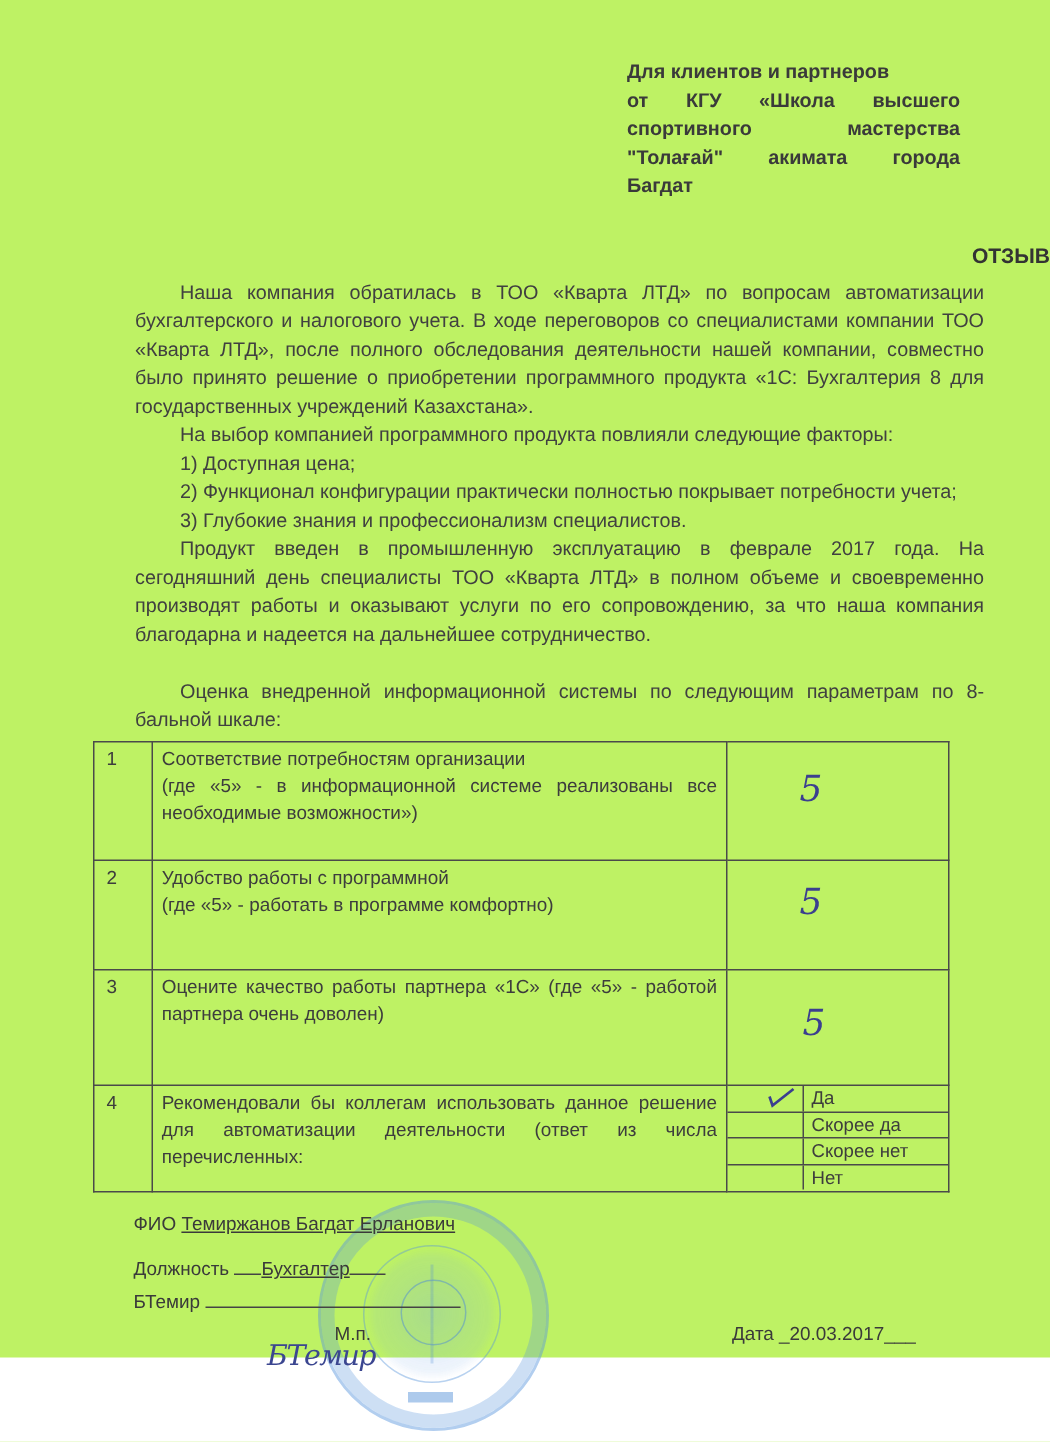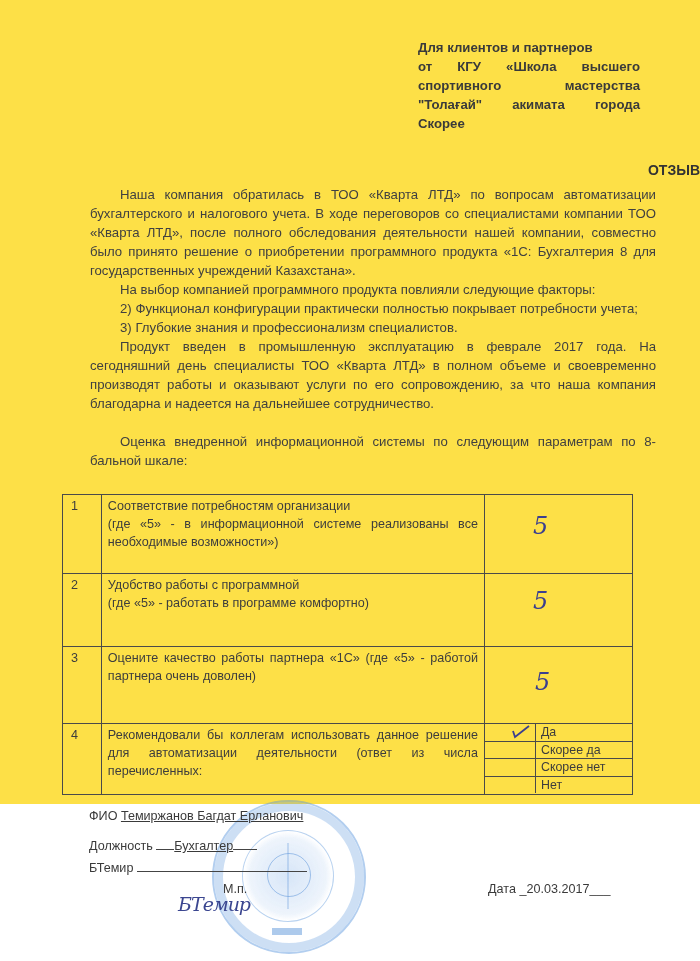--- a/index.html
+++ b/index.html
@@ -1,21 +1,21 @@
 <!DOCTYPE html>
 <html><head>
 <meta charset="utf-8">
 <style>
   html, body { margin: 0; padding: 0; background: #ffffff; }
   body {
     width: 700px; height: 961px; position: relative; overflow: hidden;
     font-family: "Liberation Sans", "DejaVu Sans", sans-serif;
     color: #3a3a3a;
   }
-  .page { position: absolute; left: 0; top: 0; width: 700px; height: 804px; background: #fde047; }
+  .page { position: absolute; left: 0; top: 0; width: 700px; height: 905px; background: #bef264; }
 
   .addressee {
     position: absolute; left: 418px; top: 38px; width: 222px;
     font-size: 13.2px; font-weight: bold; line-height: 19px; color: #3a3a3a;
   }
   .addressee .line { display: block; }
   .addressee .just { text-align: justify; text-align-last: justify; }
 
   .title {
     position: absolute; left: 0; width: 700px; top: 162px; text-align: right;
@@ -82,28 +82,29 @@
 </head>
 <body>
 
 <div class="page">
 
   <div class="addressee">
     <span class="line">Для клиентов и партнеров</span>
     <span class="line just">от КГУ «Школа высшего</span>
     <span class="line just">спортивного мастерства</span>
     <span class="line just">"Толағай" акимата города</span>
-    <span class="line">Скорее</span>
+    <span class="line">Багдат</span>
   </div>
 
   <div class="title">ОТЗЫВ</div>
 
   <div class="body-text">
     <p>Наша компания обратилась в ТОО «Кварта ЛТД» по вопросам автоматизации бухгалтерского и налогового учета. В ходе переговоров со специалистами компании ТОО «Кварта ЛТД», после полного обследования деятельности нашей компании, совместно было принято решение о приобретении программного продукта «1С: Бухгалтерия 8 для государственных учреждений Казахстана».</p>
     <p>На выбор компанией программного продукта повлияли следующие факторы:</p>
+    <p>1) Доступная цена;</p>
     <p>2) Функционал конфигурации практически полностью покрывает потребности учета;</p>
     <p>3) Глубокие знания и профессионализм специалистов.</p>
     <p>Продукт введен в промышленную эксплуатацию в феврале 2017 года. На сегодняшний день специалисты ТОО «Кварта ЛТД» в полном объеме и своевременно производят  работы и оказывают услуги по его сопровождению, за что наша компания благодарна и надеется на дальнейшее сотрудничество.</p>
     <p class="gap">Оценка внедренной информационной системы по следующим параметрам по 8-бальной шкале:</p>
   </div>
 
   <table class="rating">
     <tbody>
         <tr class="row1">
       <td class="num">1</td>

